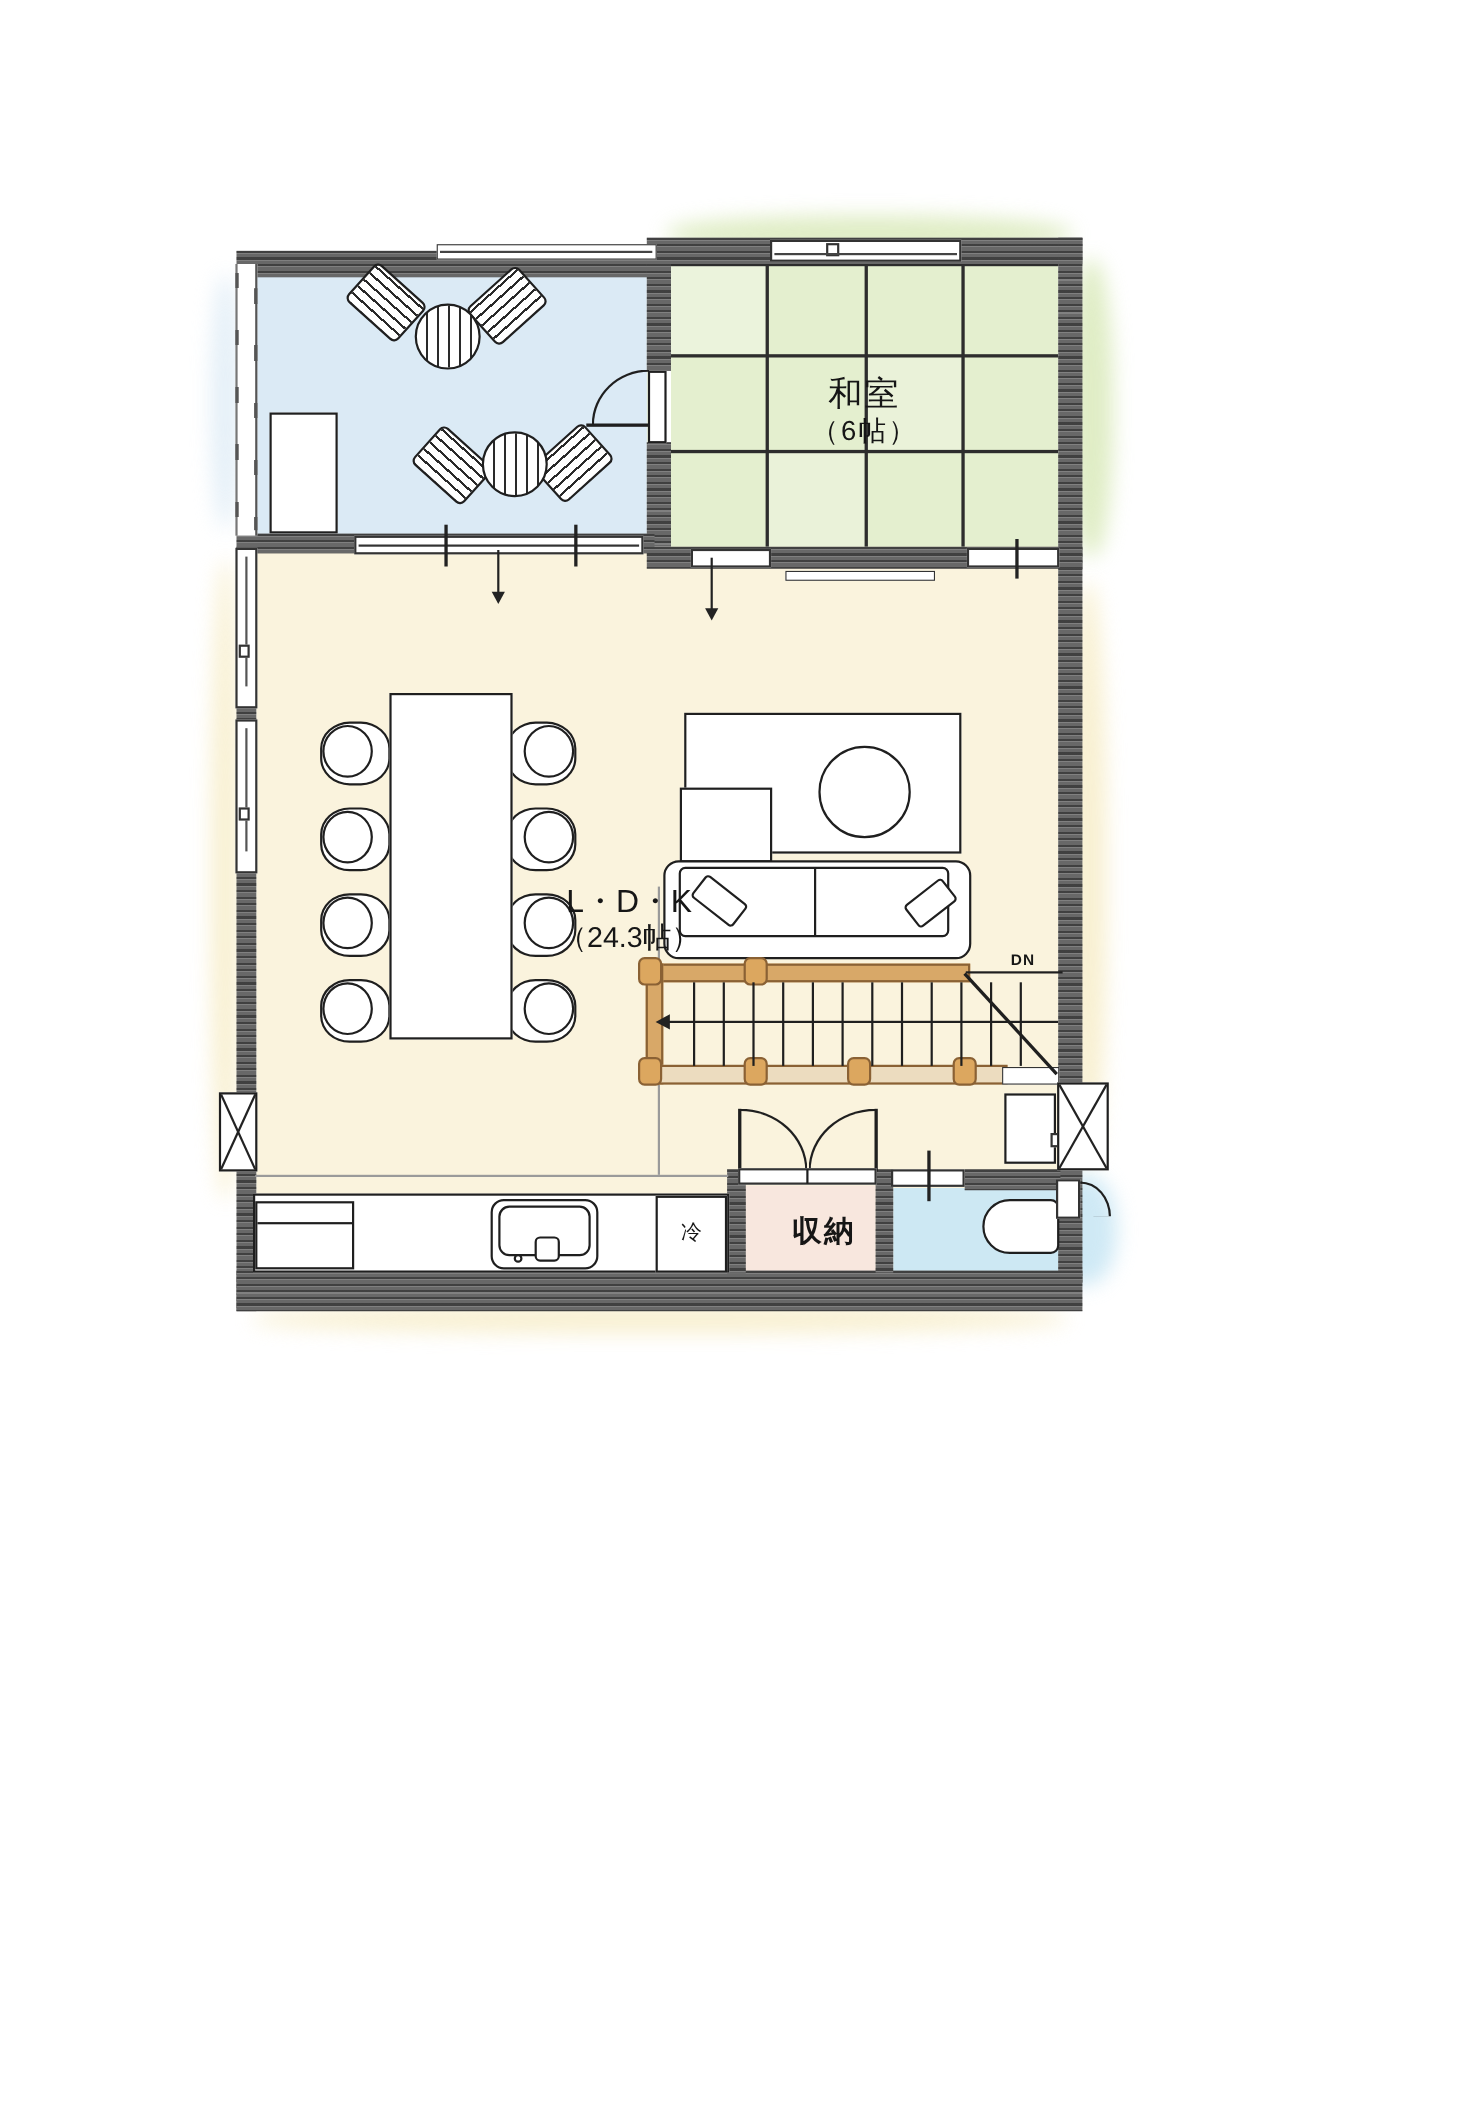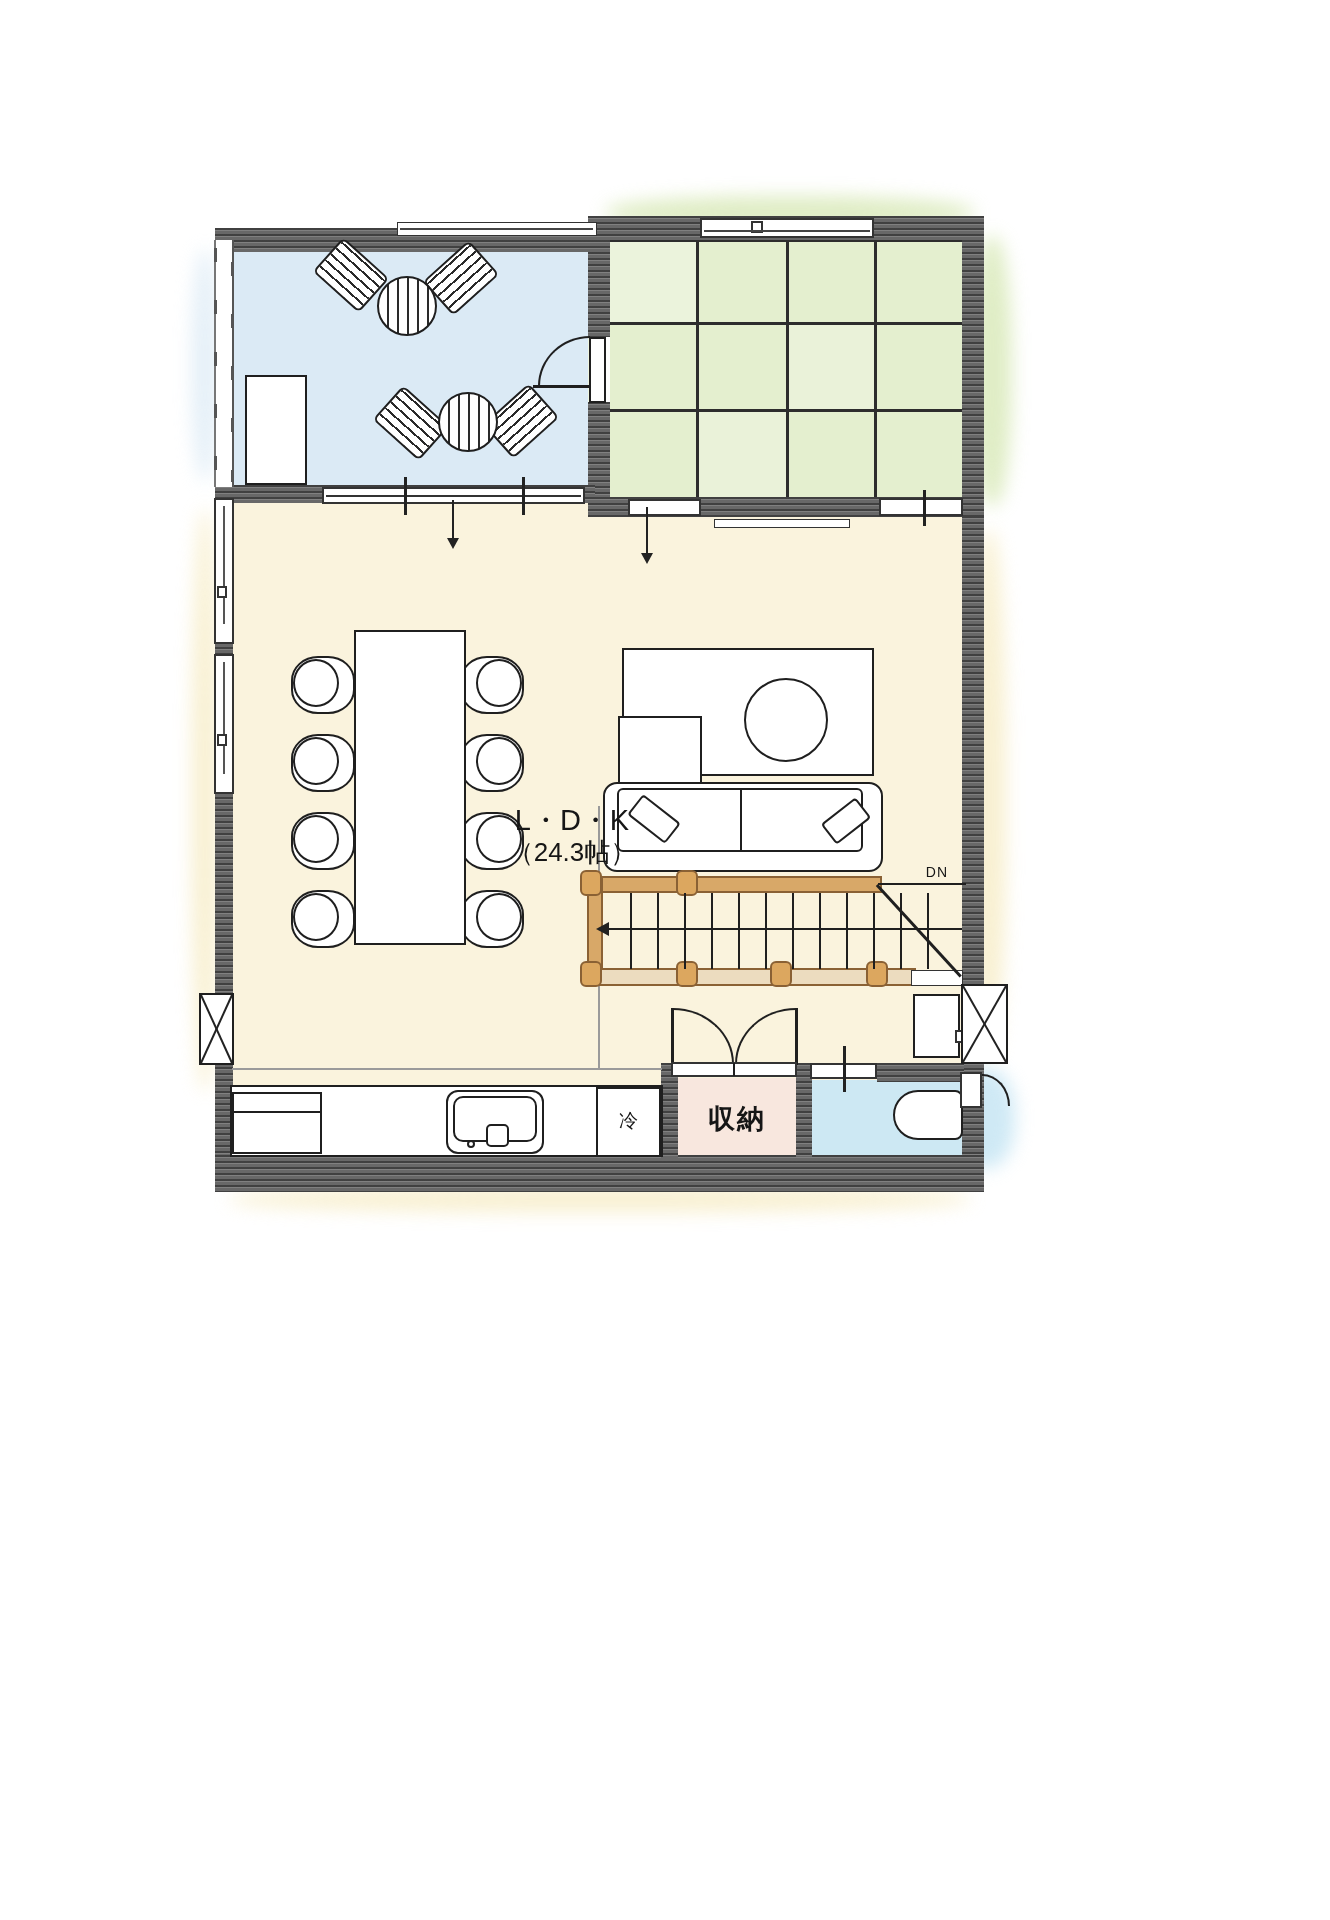--- a/index.html
+++ b/index.html
@@ -190,21 +190,21 @@
   <div class="line" style="left:792px;top:893px;width:2px;height:76px;"></div>
   <div class="line" style="left:819px;top:893px;width:2px;height:76px;"></div>
   <div class="line" style="left:846px;top:893px;width:2px;height:76px;"></div>
   <div class="line" style="left:873px;top:893px;width:2px;height:76px;"></div>
   <div class="line" style="left:900px;top:893px;width:2px;height:76px;"></div>
   <div class="line" style="left:927px;top:893px;width:2px;height:76px;"></div>
   <div class="line" style="left:604px;top:928px;width:358px;height:2px;"></div>
   <div class="arrow-head-left" style="left:596px;top:922px;"></div>
   <div class="line" style="left:878px;top:884px;width:124px;height:2.5px;transform:rotate(47.5deg);transform-origin:0 0;"></div>
   <div class="line" style="left:878px;top:883px;width:88px;height:2px;"></div>
-  <div class="label" style="left:912px;top:864px;width:36px;font-size:14px;font-weight:normal;letter-spacing:1px;text-align:right;">DN</div>
+  <div class="label" style="left:912px;top:864px;width:36px;font-size:14px;font-weight:bold;letter-spacing:1px;">DN</div>
 
   <div class="obox" style="left:230px;top:1085px;width:433px;height:72px;"></div>
   <div class="obox" style="left:232px;top:1092px;width:90px;height:62px;border-width:2px;"></div>
   <div class="line" style="left:234px;top:1111px;width:86px;height:2px;"></div>
   <div class="obox" style="left:446px;top:1090px;width:98px;height:64px;border-radius:12px;"></div>
   <div class="obox" style="left:453px;top:1096px;width:84px;height:46px;border-width:2px;border-radius:10px;"></div>
   <div class="obox" style="left:486px;top:1124px;width:23px;height:23px;border-width:2.5px;border-radius:5px;"></div>
   <div class="obox" style="left:467px;top:1140px;width:8px;height:8px;border-width:2px;border-radius:50%;"></div>
   <div class="obox" style="left:596px;top:1087px;width:65px;height:70px;border-width:2px;"></div>
   <div class="label" style="left:596px;top:1110px;width:65px;font-size:19px;">冷</div>
@@ -228,19 +228,23 @@
   <svg class="xb" style="left:961px;top:984px;" width="47" height="80" viewBox="0 0 47 80">
       <line x1="2" y1="2" x2="45" y2="78" stroke="#222" stroke-width="2"></line>
       <line x1="45" y1="2" x2="2" y2="78" stroke="#222" stroke-width="2"></line>
     </svg>
   <div class="obox" style="left:199px;top:993px;width:35px;height:72px;border-width:2px;"></div>
   <svg class="xb" style="left:199px;top:993px;" width="35" height="72" viewBox="0 0 35 72">
       <line x1="2" y1="2" x2="33" y2="70" stroke="#222" stroke-width="2"></line>
       <line x1="33" y1="2" x2="2" y2="70" stroke="#222" stroke-width="2"></line>
     </svg>
 
+  <div class="label" style="left:686px;top:340px;width:200px;font-size:31px;letter-spacing:2px;">
+    <div>和室</div>
+    <div style="font-size:25px;margin-top:2px;">（6帖）</div>
+  </div>
   <div class="label" style="left:482px;top:804px;width:180px;font-size:29px;">
     <div>L・D・K</div>
     <div style="font-size:26px;margin-top:1px;">（24.3帖）</div>
   </div>
-  <div class="label" style="left:678px;top:1104px;width:118px;font-size:27px;font-weight:bold;letter-spacing:2px;">収納</div>
+  <div class="label" style="left:678px;top:1104px;width:118px;font-size:27px;font-weight:bold;letter-spacing:2px;padding-left:12px;">収納</div>
 
 </div>
 
 </body></html>

